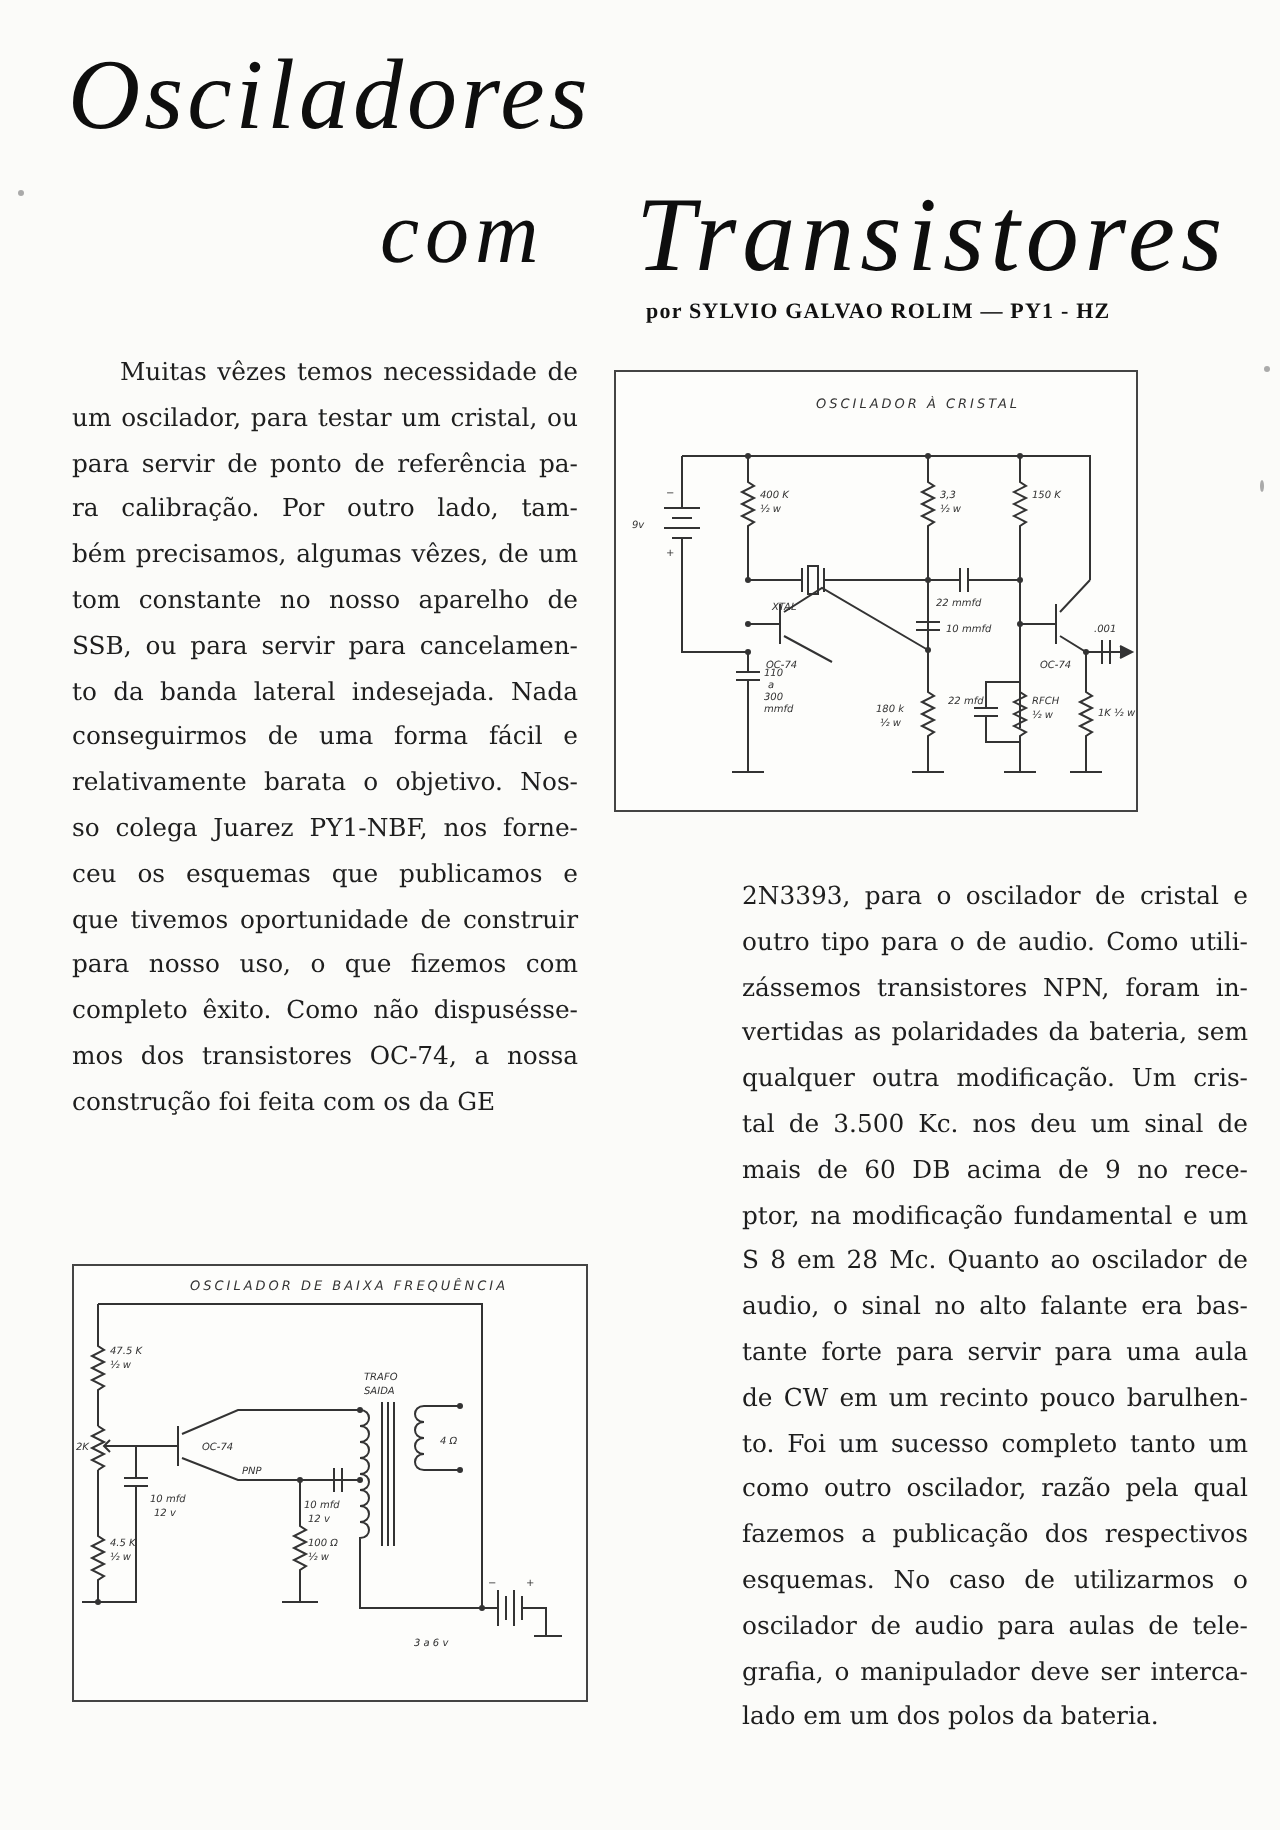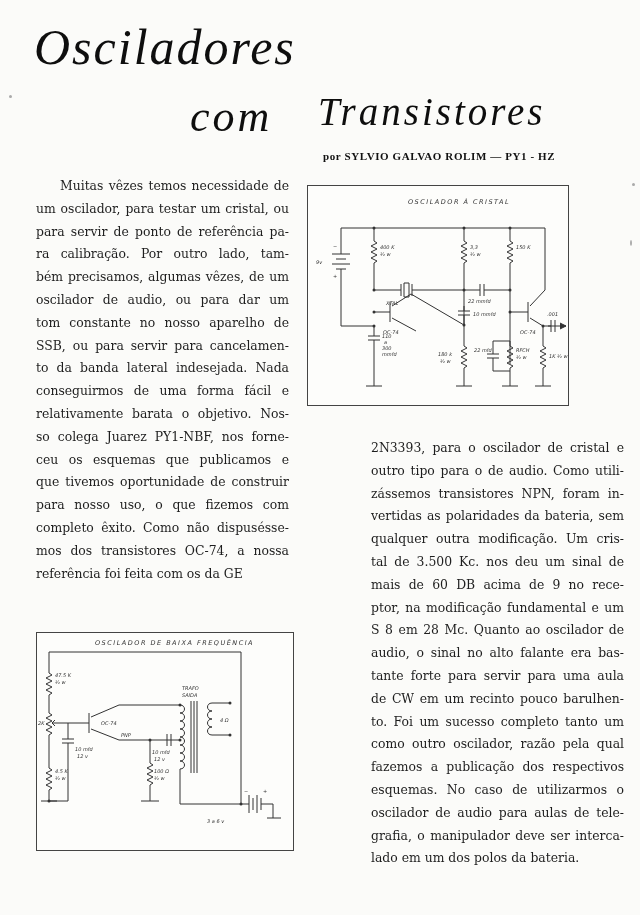--- a/index.html
+++ b/index.html
@@ -7,21 +7,21 @@
     width:640px; height:915px; position:relative; overflow:hidden;
     background:#fbfbf9; color:#1a1a1a;
     font-family:"DejaVu Serif", serif;
   }
   .title1, .title2a, .title2b {
     position:absolute; font-family:"Liberation Serif", serif; font-style:italic;
     color:#0e0e0e; letter-spacing:2px; line-height:1;
   }
   .title1 { left:34px; top:22px; font-size:50px; }
   .title2a { left:190px; top:95px; font-size:44px; letter-spacing:3px; }
-  .title2b { left:318px; top:92px; font-size:39px; letter-spacing:3px; }
+  .title2b { left:318px; top:92px; font-size:53px; letter-spacing:3px; }
   .byline {
     position:absolute; left:323px; top:150px; width:250px; text-align:left;
     font-family:"Liberation Serif", serif; font-weight:bold; font-size:11px;
     letter-spacing:0.6px; color:#111;
   }
   .col {
     position:absolute; font-family:"DejaVu Serif", serif; font-size:12.4px;
     line-height:22.8px; color:#1e1e1e; text-align:justify;
   }
   .col .ln { display:block; text-align:justify; text-align-last:justify; white-space:nowrap; height:22.8px; }
@@ -48,33 +48,32 @@
 <div class="title2a">com</div>
 <div class="title2b">Transistores</div>
 <div class="byline">por SYLVIO GALVAO ROLIM — PY1 - HZ</div>
 
 <div class="col col1" id="col1">
     <span class="ln" style="text-indent: 24px;">Muitas vêzes temos necessidade de</span>
     <span class="ln">um oscilador, para testar um cristal, ou</span>
     <span class="ln">para servir de ponto de referência pa-</span>
     <span class="ln">ra calibração. Por outro lado, tam-</span>
     <span class="ln">bém precisamos, algumas vêzes, de um</span>
-    <span class="ln">oscilador de audio, ou para dar um</span>
     <span class="ln">tom constante no nosso aparelho de</span>
     <span class="ln">SSB, ou para servir para cancelamen-</span>
     <span class="ln">to da banda lateral indesejada. Nada</span>
     <span class="ln">conseguirmos de uma forma fácil e</span>
     <span class="ln">relativamente barata o objetivo. Nos-</span>
     <span class="ln">so colega Juarez PY1-NBF, nos forne-</span>
     <span class="ln">ceu os esquemas que publicamos e</span>
     <span class="ln">que tivemos oportunidade de construir</span>
     <span class="ln">para nosso uso, o que fizemos com</span>
     <span class="ln">completo êxito. Como não dispusésse-</span>
     <span class="ln">mos dos transistores OC-74, a nossa</span>
-    <span class="ln last">referência foi feita com os da GE</span>
+    <span class="ln last">construção foi feita com os da GE</span>
   </div>
 <div class="col col2" id="col2">
     <span class="ln">2N3393, para o oscilador de cristal e</span>
     <span class="ln">outro tipo para o de audio. Como utili-</span>
     <span class="ln">zássemos transistores NPN, foram in-</span>
     <span class="ln">vertidas as polaridades da bateria, sem</span>
     <span class="ln">qualquer outra modificação. Um cris-</span>
     <span class="ln">tal de 3.500 Kc. nos deu um sinal de</span>
     <span class="ln">mais de 60 DB acima de 9 no rece-</span>
     <span class="ln">ptor, na modificação fundamental e um</span>

